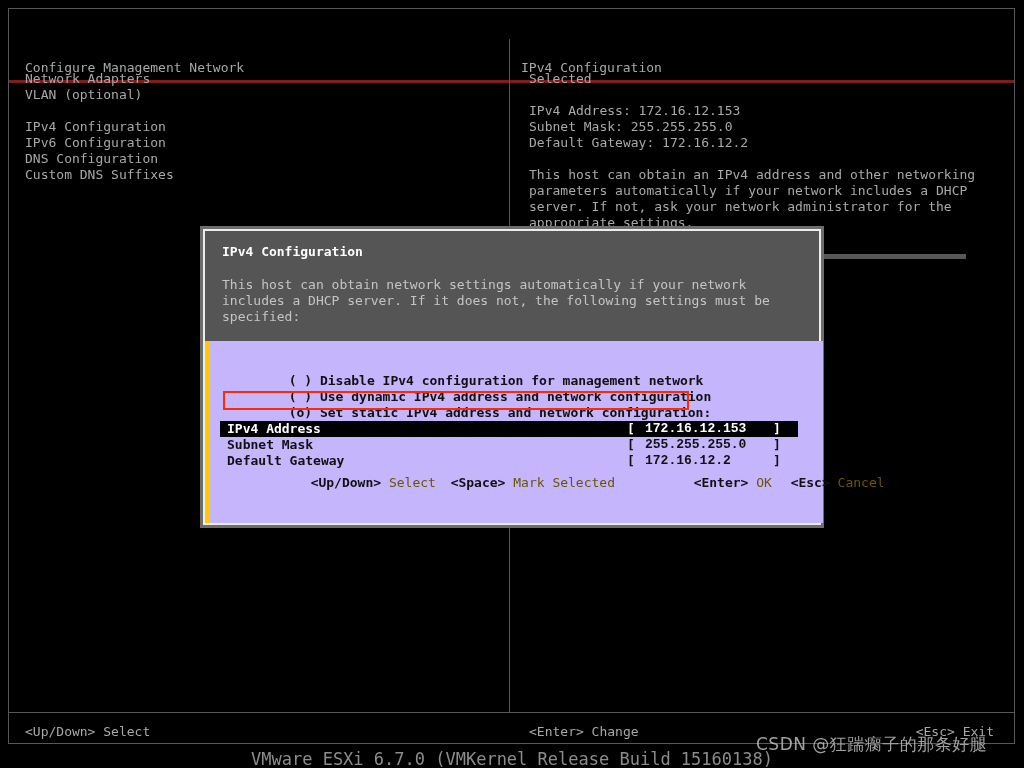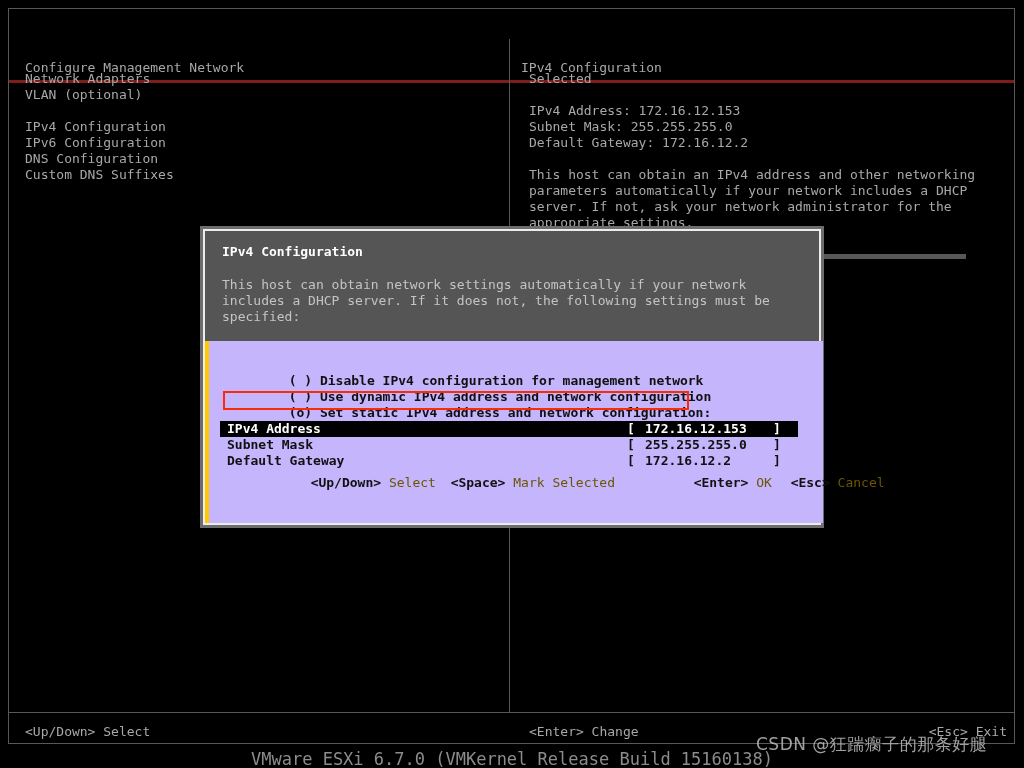--- a/index.html
+++ b/index.html
@@ -109,21 +109,21 @@
     box-sizing: border-box;
   }
   .status-item {
     position: absolute;
     top: 11px;
     white-space: pre;
     color: #a8a8a8;
   }
   #status-left   { left: 16px; }
   #status-center { left: 520px; }
-  #status-right  { right: 7px; }
+  #status-right  { right: 20px; }
 
   
   #version-line {
     position: absolute;
     left: 0;
     top: 751px;
     width: 1024px;
     text-align: center;
     color: #8c8c8c;
     font-size: 17px;
@@ -238,20 +238,21 @@
     font-weight: bold;
     white-space: pre;
   }
   .field-value {
     position: absolute;
     left: 425px;
     top: 0;
     color: #111111;
     font-weight: bold;
     white-space: pre;
+    font-family: Liberation Mono, monospace;
   }
   
   .field-row.selected {
     background: #000000;
   }
   .field-row.selected .field-label,
   .field-row.selected .field-brackets {
     color: #ffffff;
   }
   .field-row.selected .field-value {

